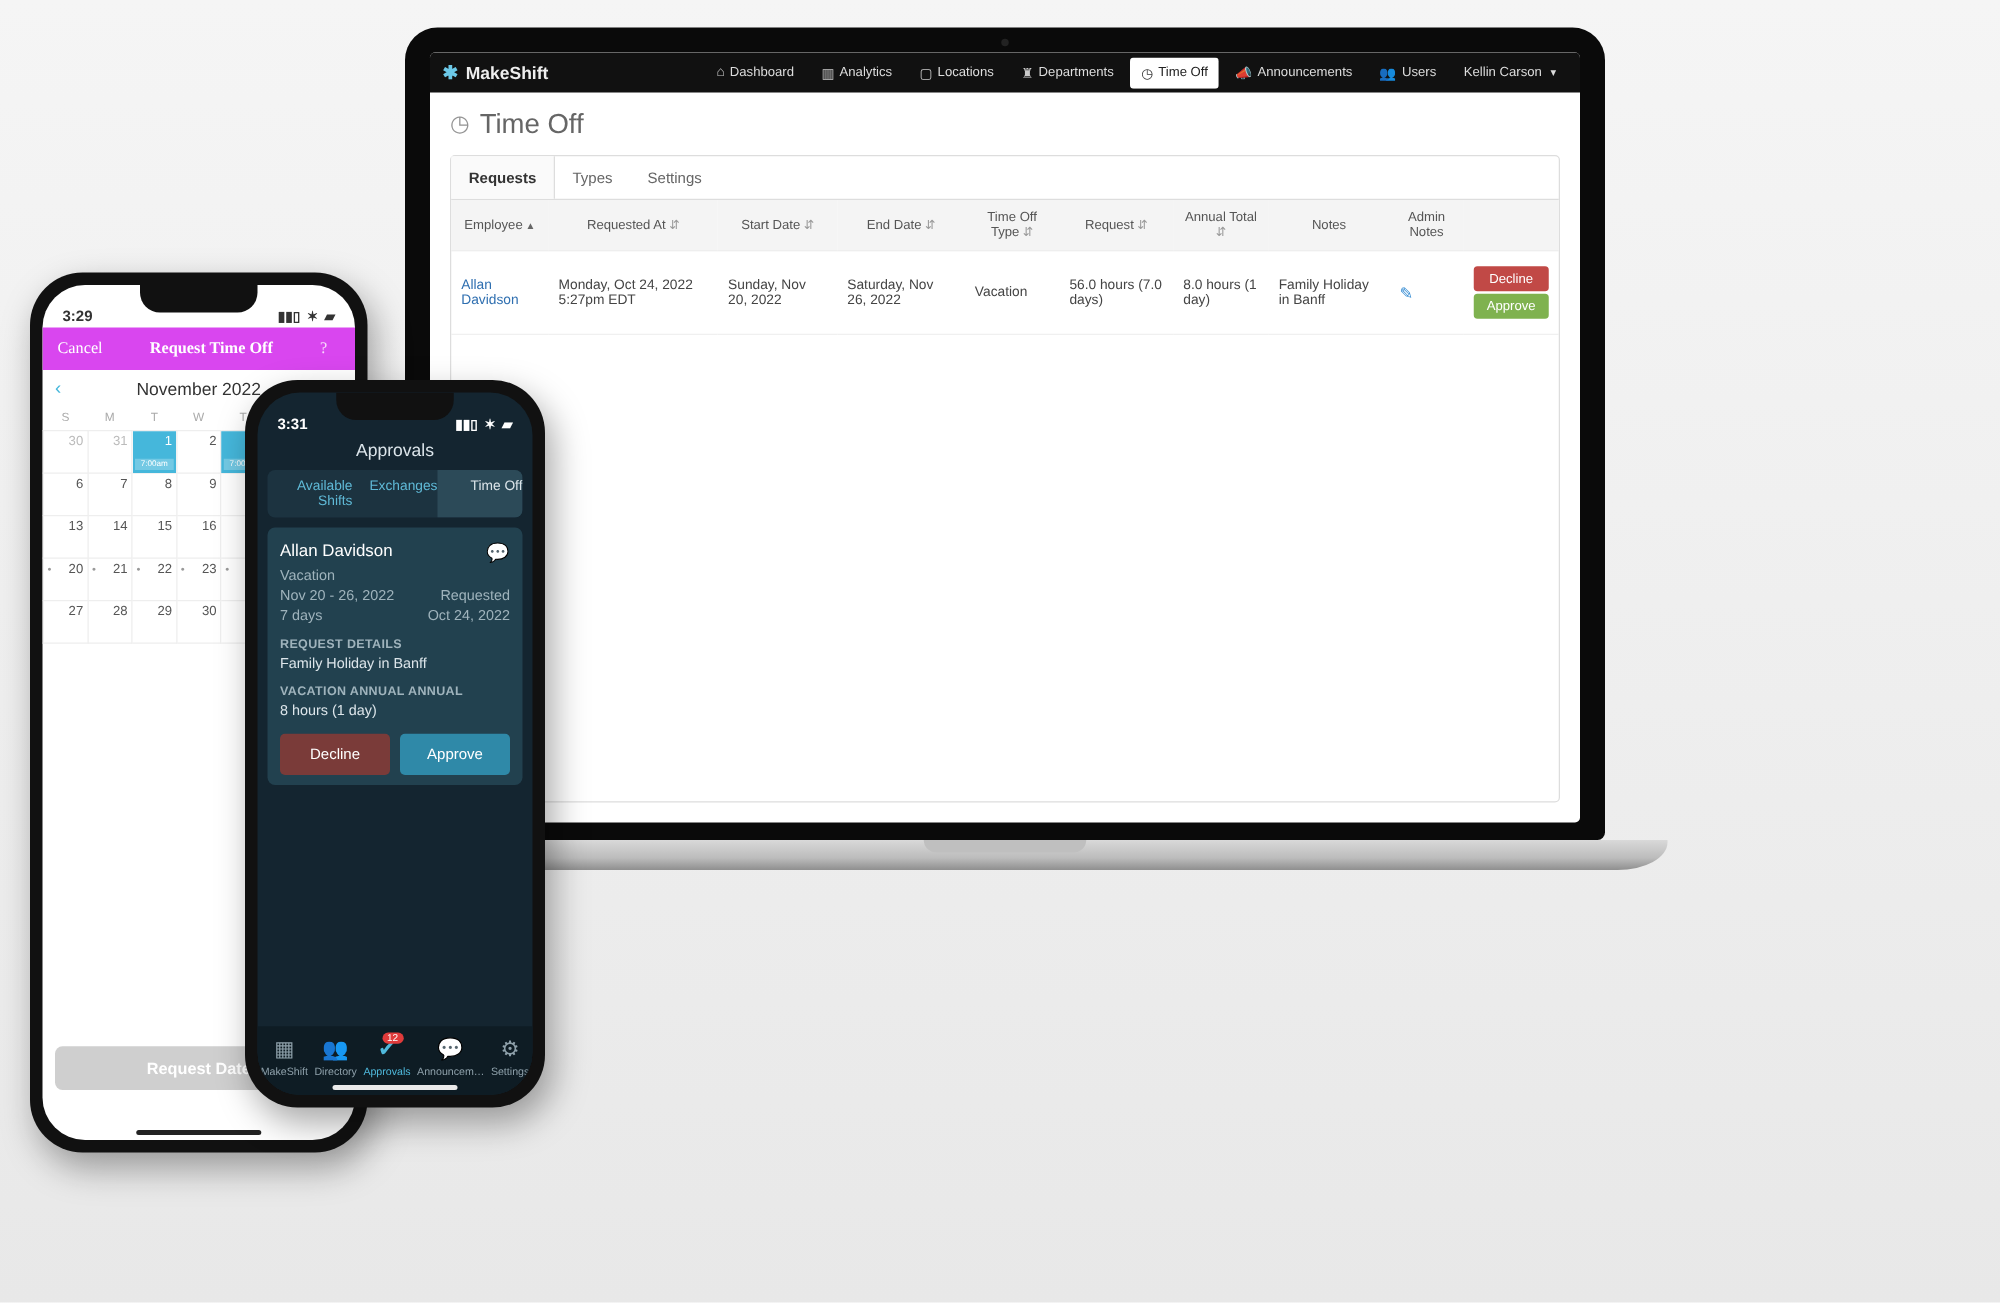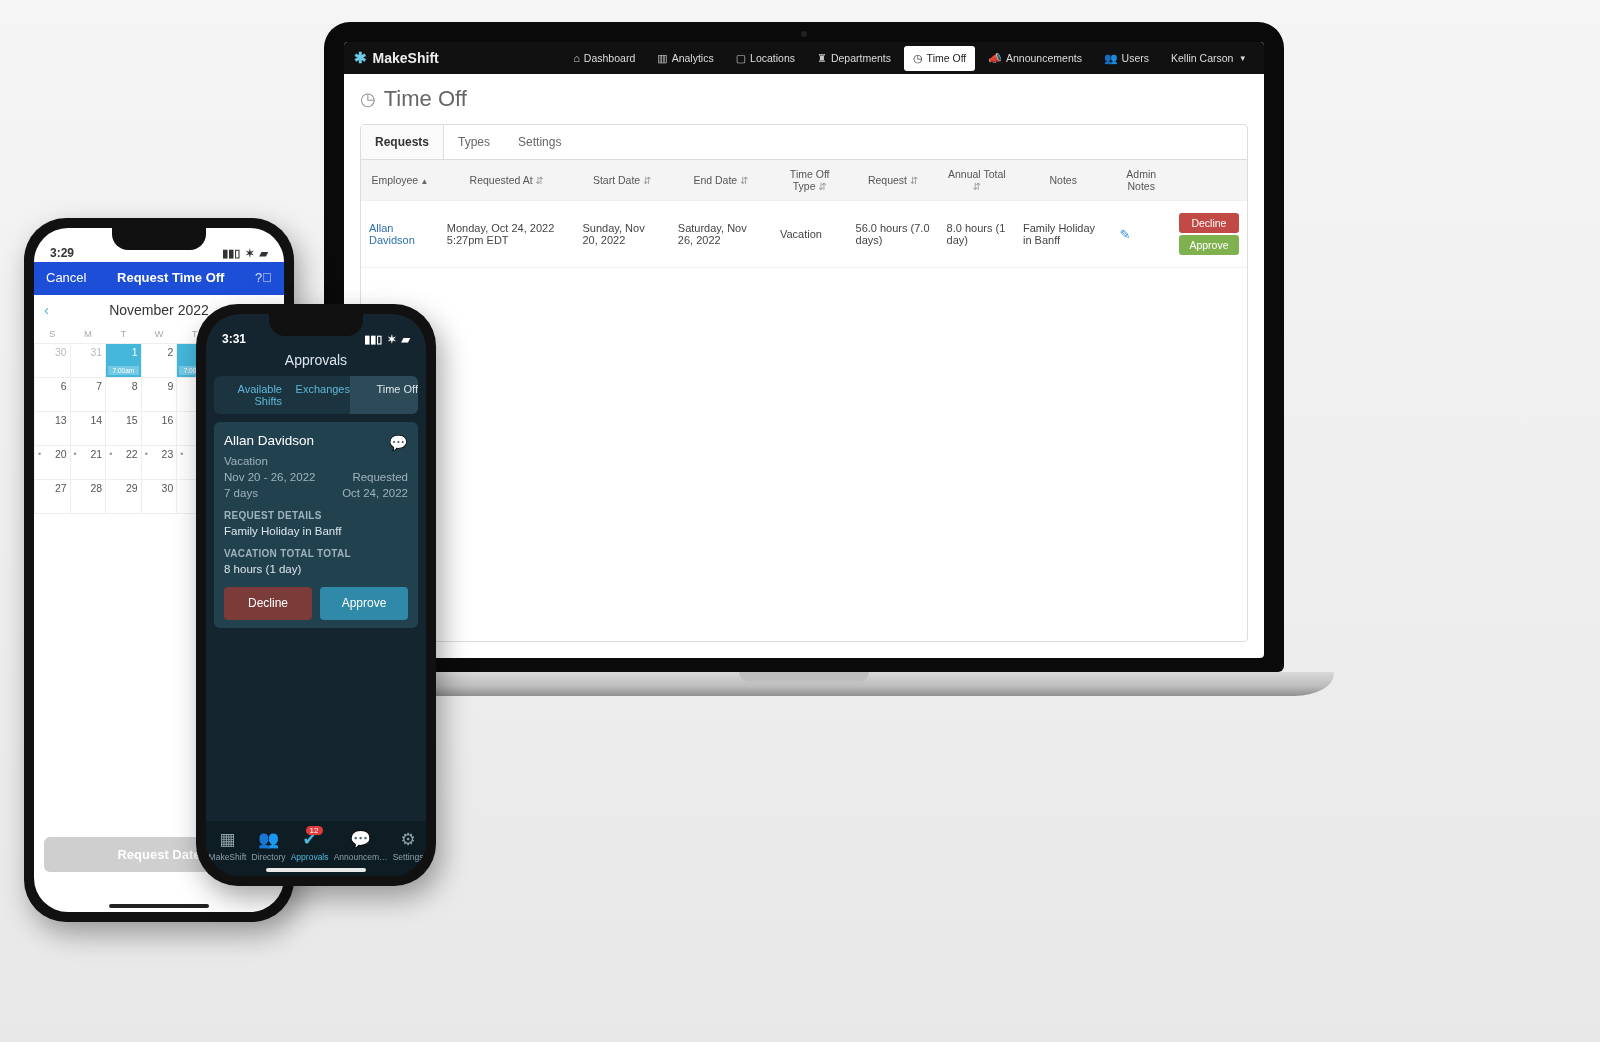--- a/index.html
+++ b/index.html
@@ -108,22 +108,22 @@
   .status-bar {
     height:34px; display:flex; align-items:flex-end; justify-content:space-between;
     padding:0 16px 2px; font-size:12px; font-weight:600;
   }
   .status-ico { display:flex; gap:5px; font-size:11px; }
 
   
   .phone1 { left:24px; top:218px; }
   .phone1 .phone-inner { background:#fff; color:#333; }
   .p1-header {
-    background:#1d4ed8; color:#fff; padding:8px 12px 10px;
-    display:flex; align-items:flex-end; justify-content:space-between; font-size:13px;
+    background:#d946ef; color:#fff; padding:8px 12px 10px;
+    display:flex; align-items:flex-end; justify-content:space-between; font-size:13px;font-family:Liberation Serif, serif;
   }
   .p1-header .title { font-weight:600; }
   .month-row { display:flex; align-items:center; justify-content:space-between; padding:6px 10px; }
   .month-row .arrow { color:#45b7db; font-size:15px; cursor:pointer; }
   .month-row .m-title { font-weight:500; font-size:14px; }
   .cal { width:100%; border-collapse:collapse; font-size:10.5px; }
   .cal th { background:#fff; color:#aaa; font-weight:400; border:0; font-size:9.5px; padding:4px 0;}
   .cal td {
     border:1px solid #eee; height:34px; width:14.28%;
     vertical-align:top; padding:2px 3px; color:#555; position:relative; text-align:right;
@@ -402,21 +402,21 @@
       <div class="row">
         <span class="muted">Nov 20 - 26, 2022</span>
         <span class="muted">Requested</span>
       </div>
       <div class="row">
         <span class="muted">7 days</span>
         <span class="muted">Oct 24, 2022</span>
       </div>
       <h6>REQUEST DETAILS</h6>
       <div>Family Holiday in Banff</div>
-      <h6>VACATION TOTAL TOTAL</h6>
+      <h6>VACATION ANNUAL ANNUAL</h6>
       <div>8 hours (1 day)</div>
       <div class="card-btns">
         <div class="cb-dec">Decline</div>
         <div class="cb-app">Approve</div>
       </div>
     </div>
 
     <div class="tabbar">
       <div class="ti">
         <span class="ico">▦</span>

